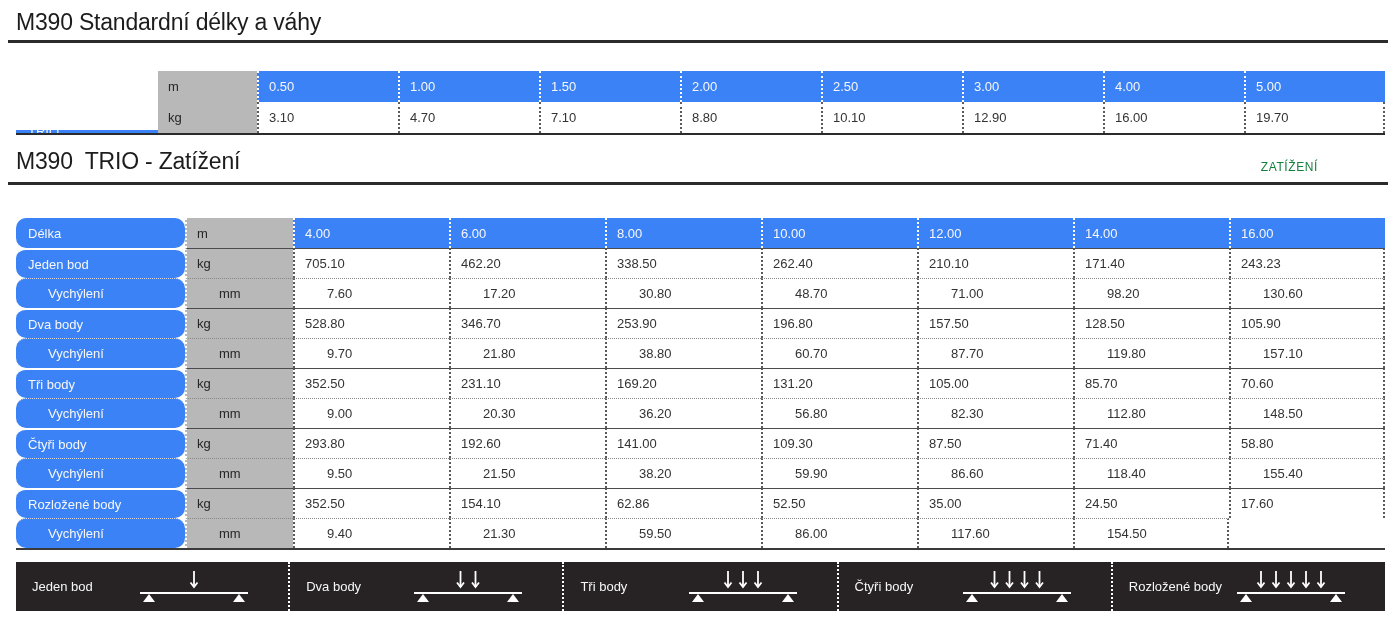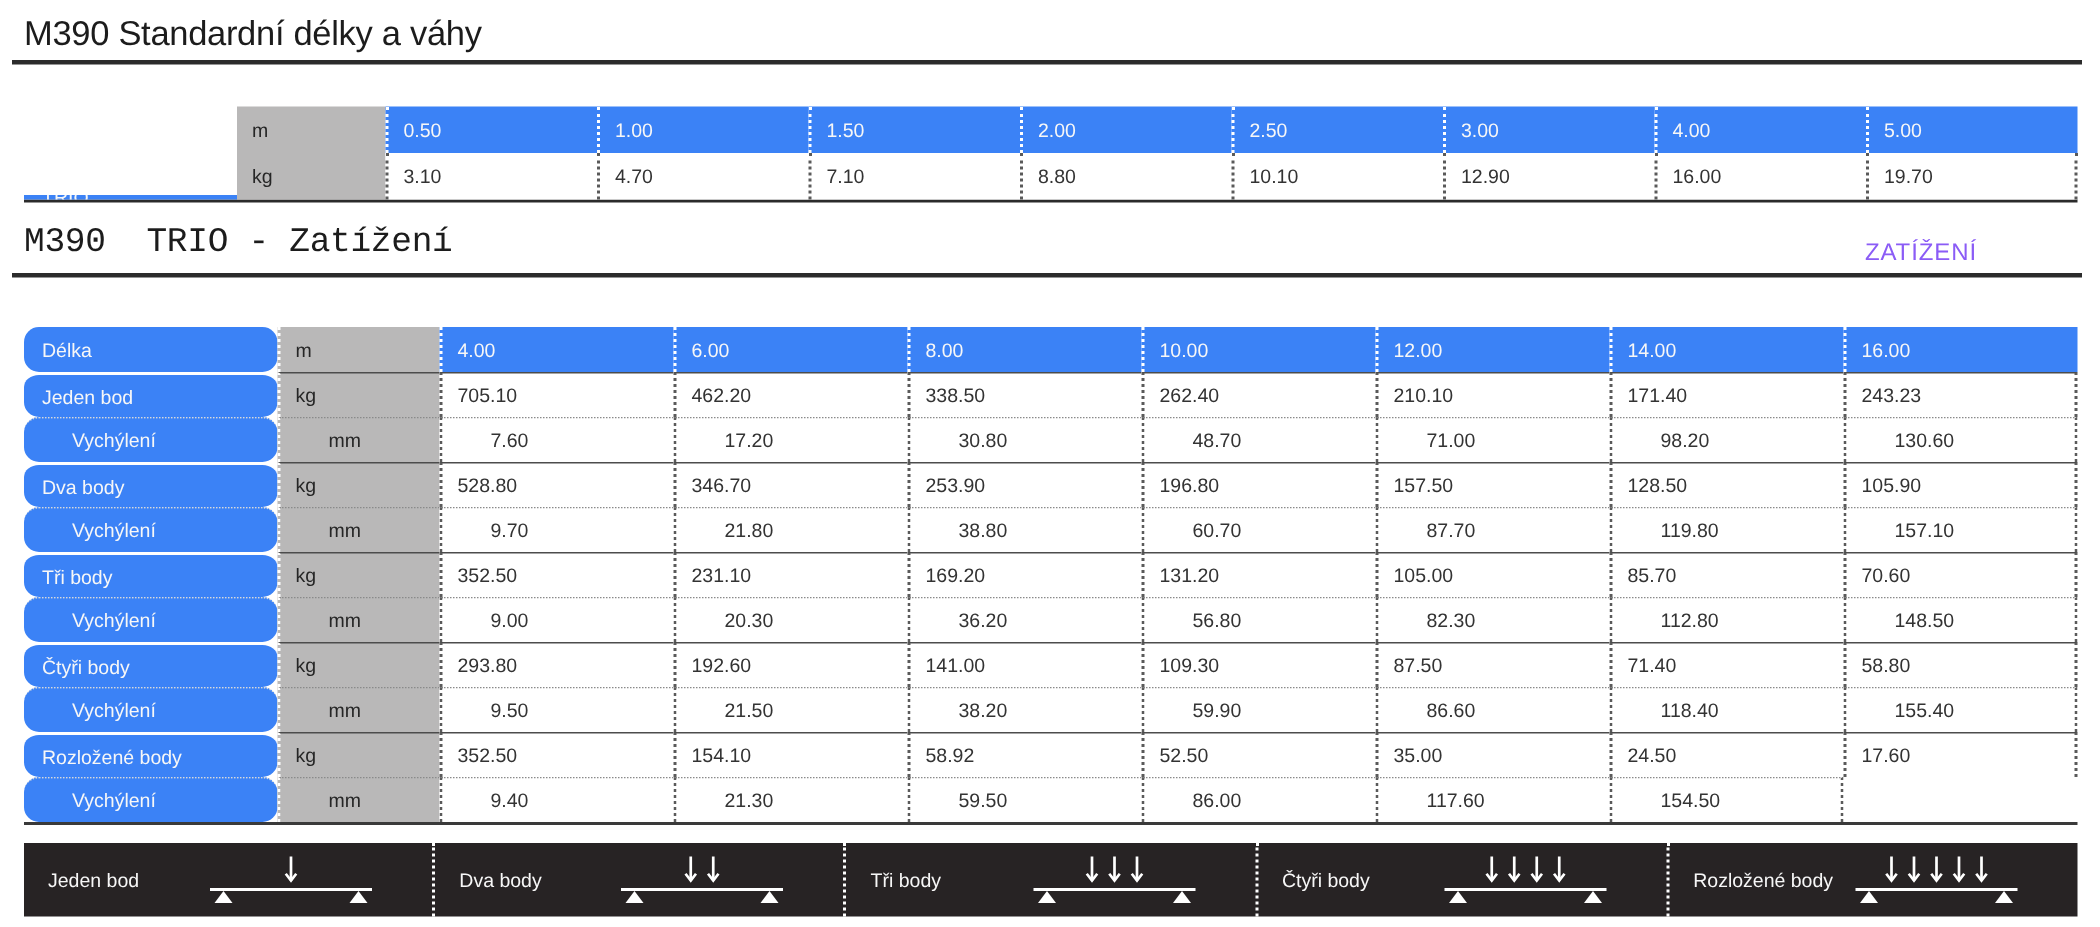--- a/index.html
+++ b/index.html
@@ -5,23 +5,23 @@
   html,body{margin:0;padding:0;background:#ffffff;}
   .doc{
     position:relative;width:1388px;height:618px;background:#ffffff;
     font-family:"Liberation Sans", sans-serif;color:#2a2a2a;overflow:hidden;
   }
   .title{
     position:absolute;left:16px;font-size:23px;color:#1c1c1c;
     letter-spacing:-0.2px;white-space:pre;
   }
   .title1{top:9px;}
-  .title2{top:148px;font-family:Liberation Mono, monospace;}
+  .title2{top:148px;}
   .corner{
-    position:absolute;top:160px;right:70px;font-size:16px;color:#8b5cf6;
+    position:absolute;top:160px;right:70px;font-size:12px;color:#15803d;
     letter-spacing:0.6px;
   }
   .rule{position:absolute;left:8px;width:1384px;height:3px;background:#2b2b2b;}
   .rule1{top:40px;}
   .rule2{top:182px;}
 
   .tbl{position:absolute;left:16px;width:1369px;}
   .t1{top:71px;border-bottom:2px solid #2b2b2b;}
   .t2{top:218px;}
   .row{display:flex;height:30px;}
@@ -206,21 +206,21 @@
         <div class="cell c-val white vd-d">59.90</div>
         <div class="cell c-val white vd-d">86.60</div>
         <div class="cell c-val white vd-d">118.40</div>
         <div class="cell c-val white vd-d vr-d">155.40</div>
       </div>
       <div class="row pair-start">
         <div class="cell c-lbl black">Rozložené body</div>
         <div class="cell c-unit gray vd-w">kg</div>
         <div class="cell c-val white vd-d">352.50</div>
         <div class="cell c-val white vd-d">154.10</div>
-        <div class="cell c-val white vd-d">58.92</div>
+        <div class="cell c-val white vd-d">62.86</div>
         <div class="cell c-val white vd-d">52.50</div>
         <div class="cell c-val white vd-d">35.00</div>
         <div class="cell c-val white vd-d">24.50</div>
         <div class="cell c-val white vd-d vr-d">17.60</div>
       </div>
       <div class="row pair-second last">
         <div class="cell c-lbl black">Vychýlení</div>
         <div class="cell c-unit gray vd-w">mm</div>
         <div class="cell c-val white vd-d">9.40</div>
         <div class="cell c-val white vd-d">21.30</div>

